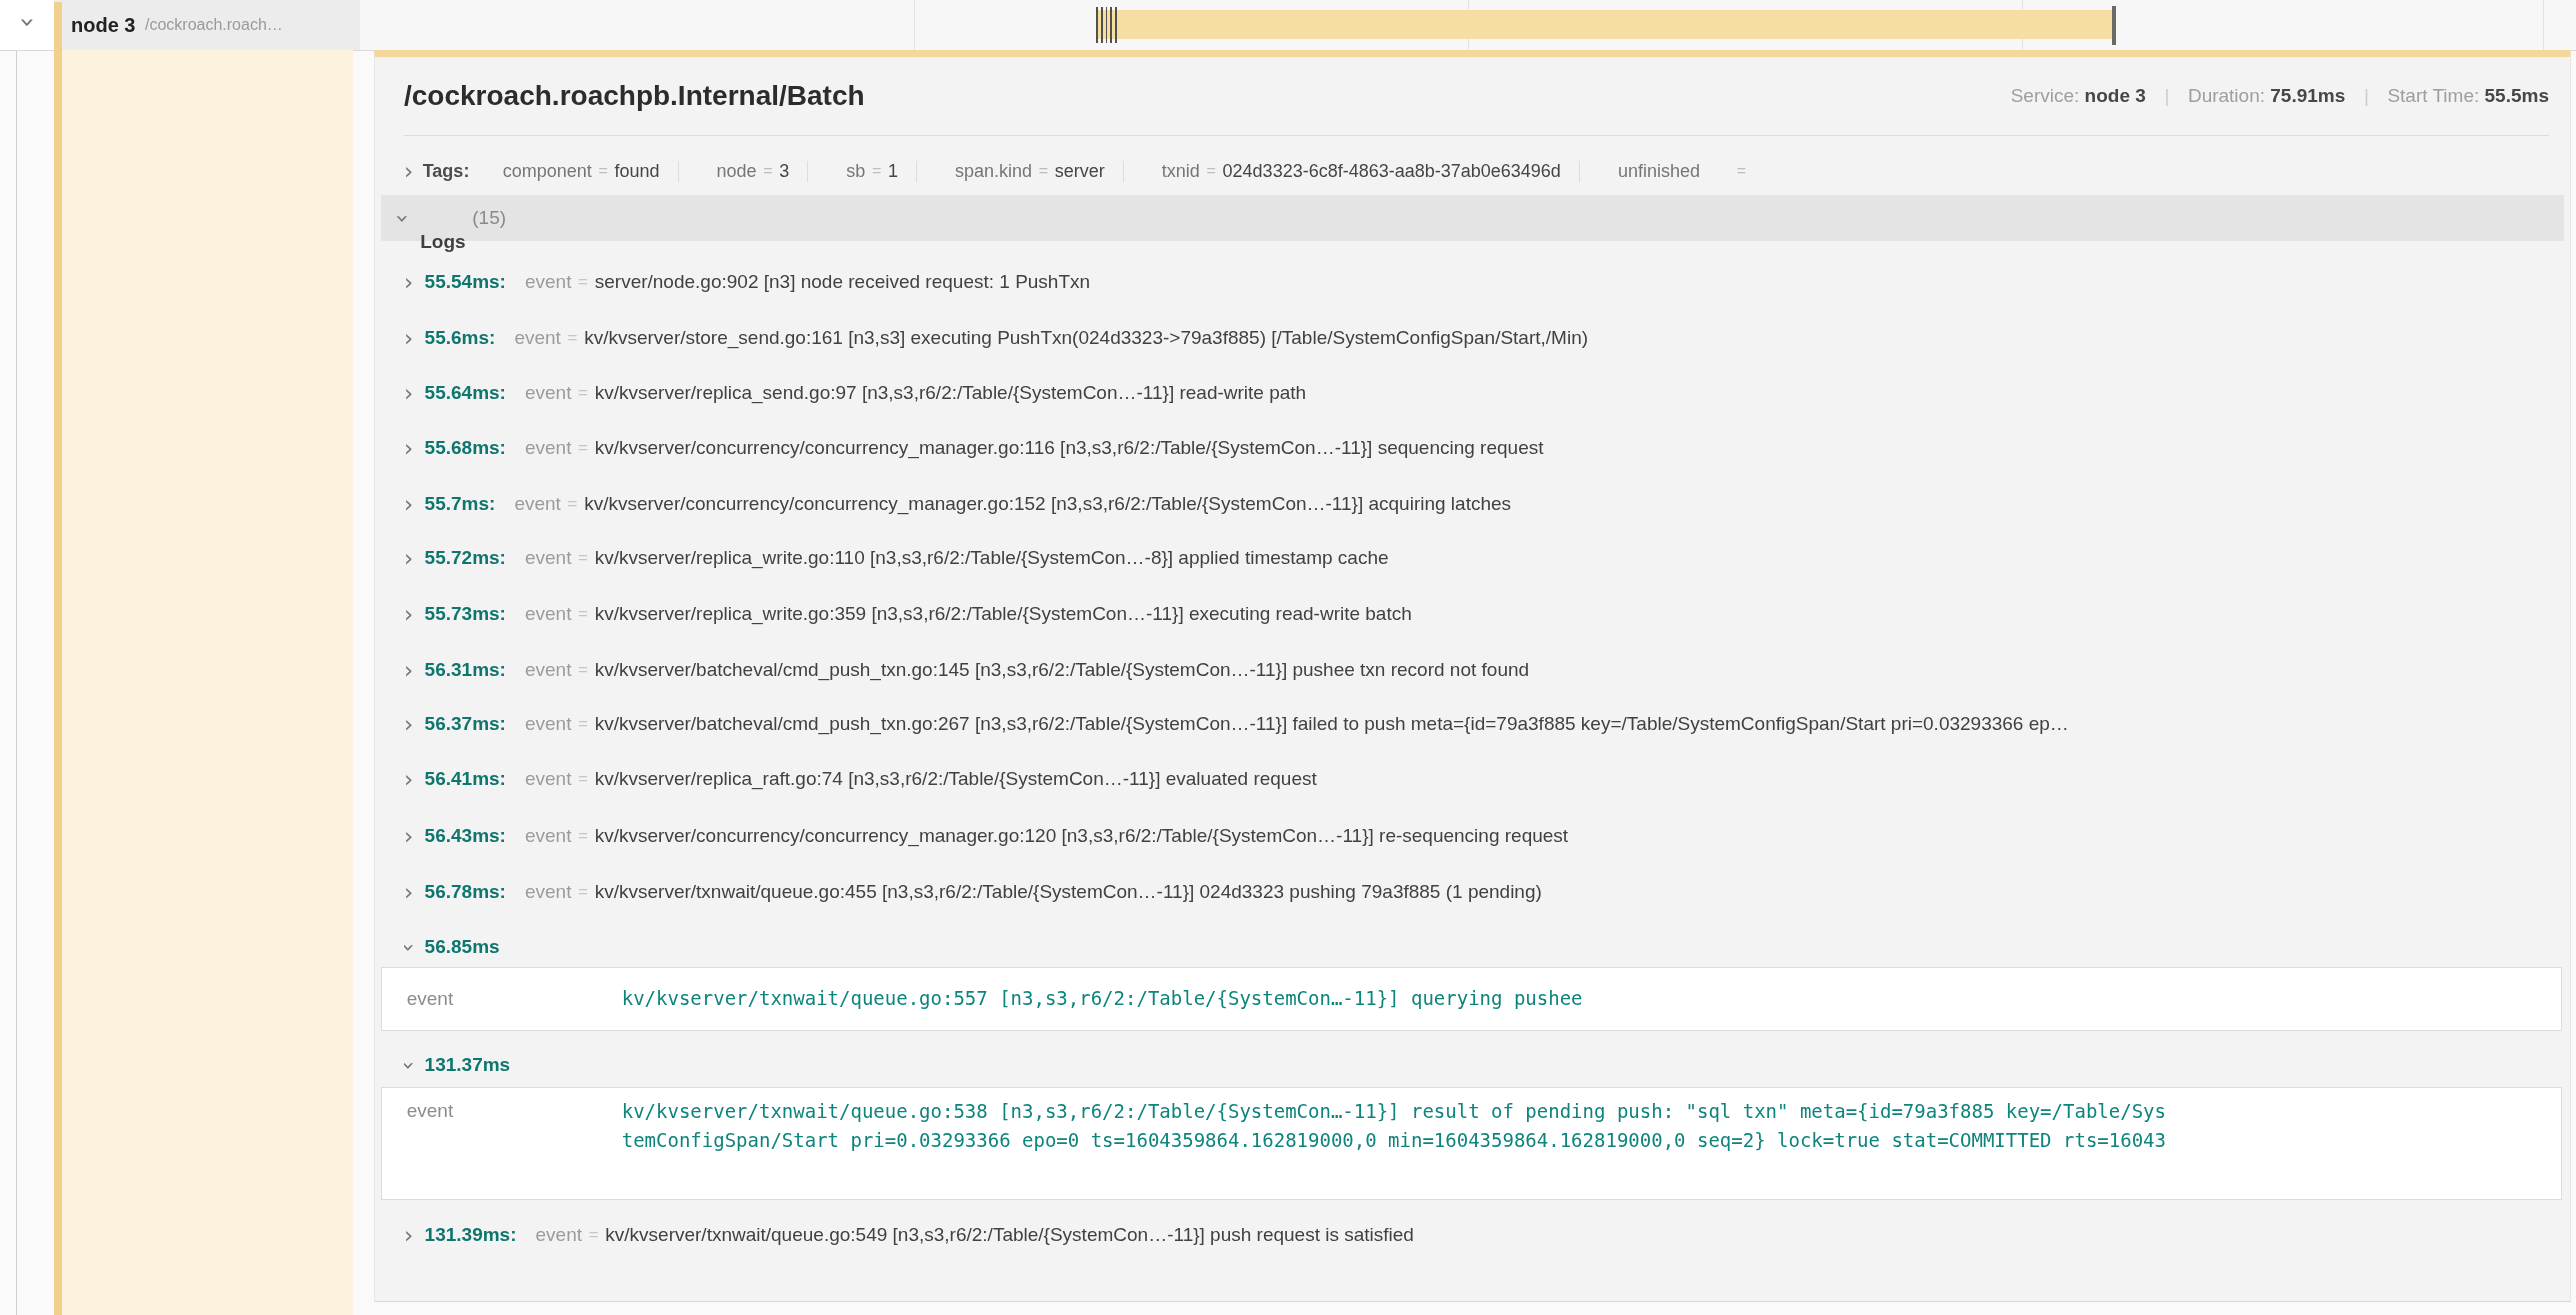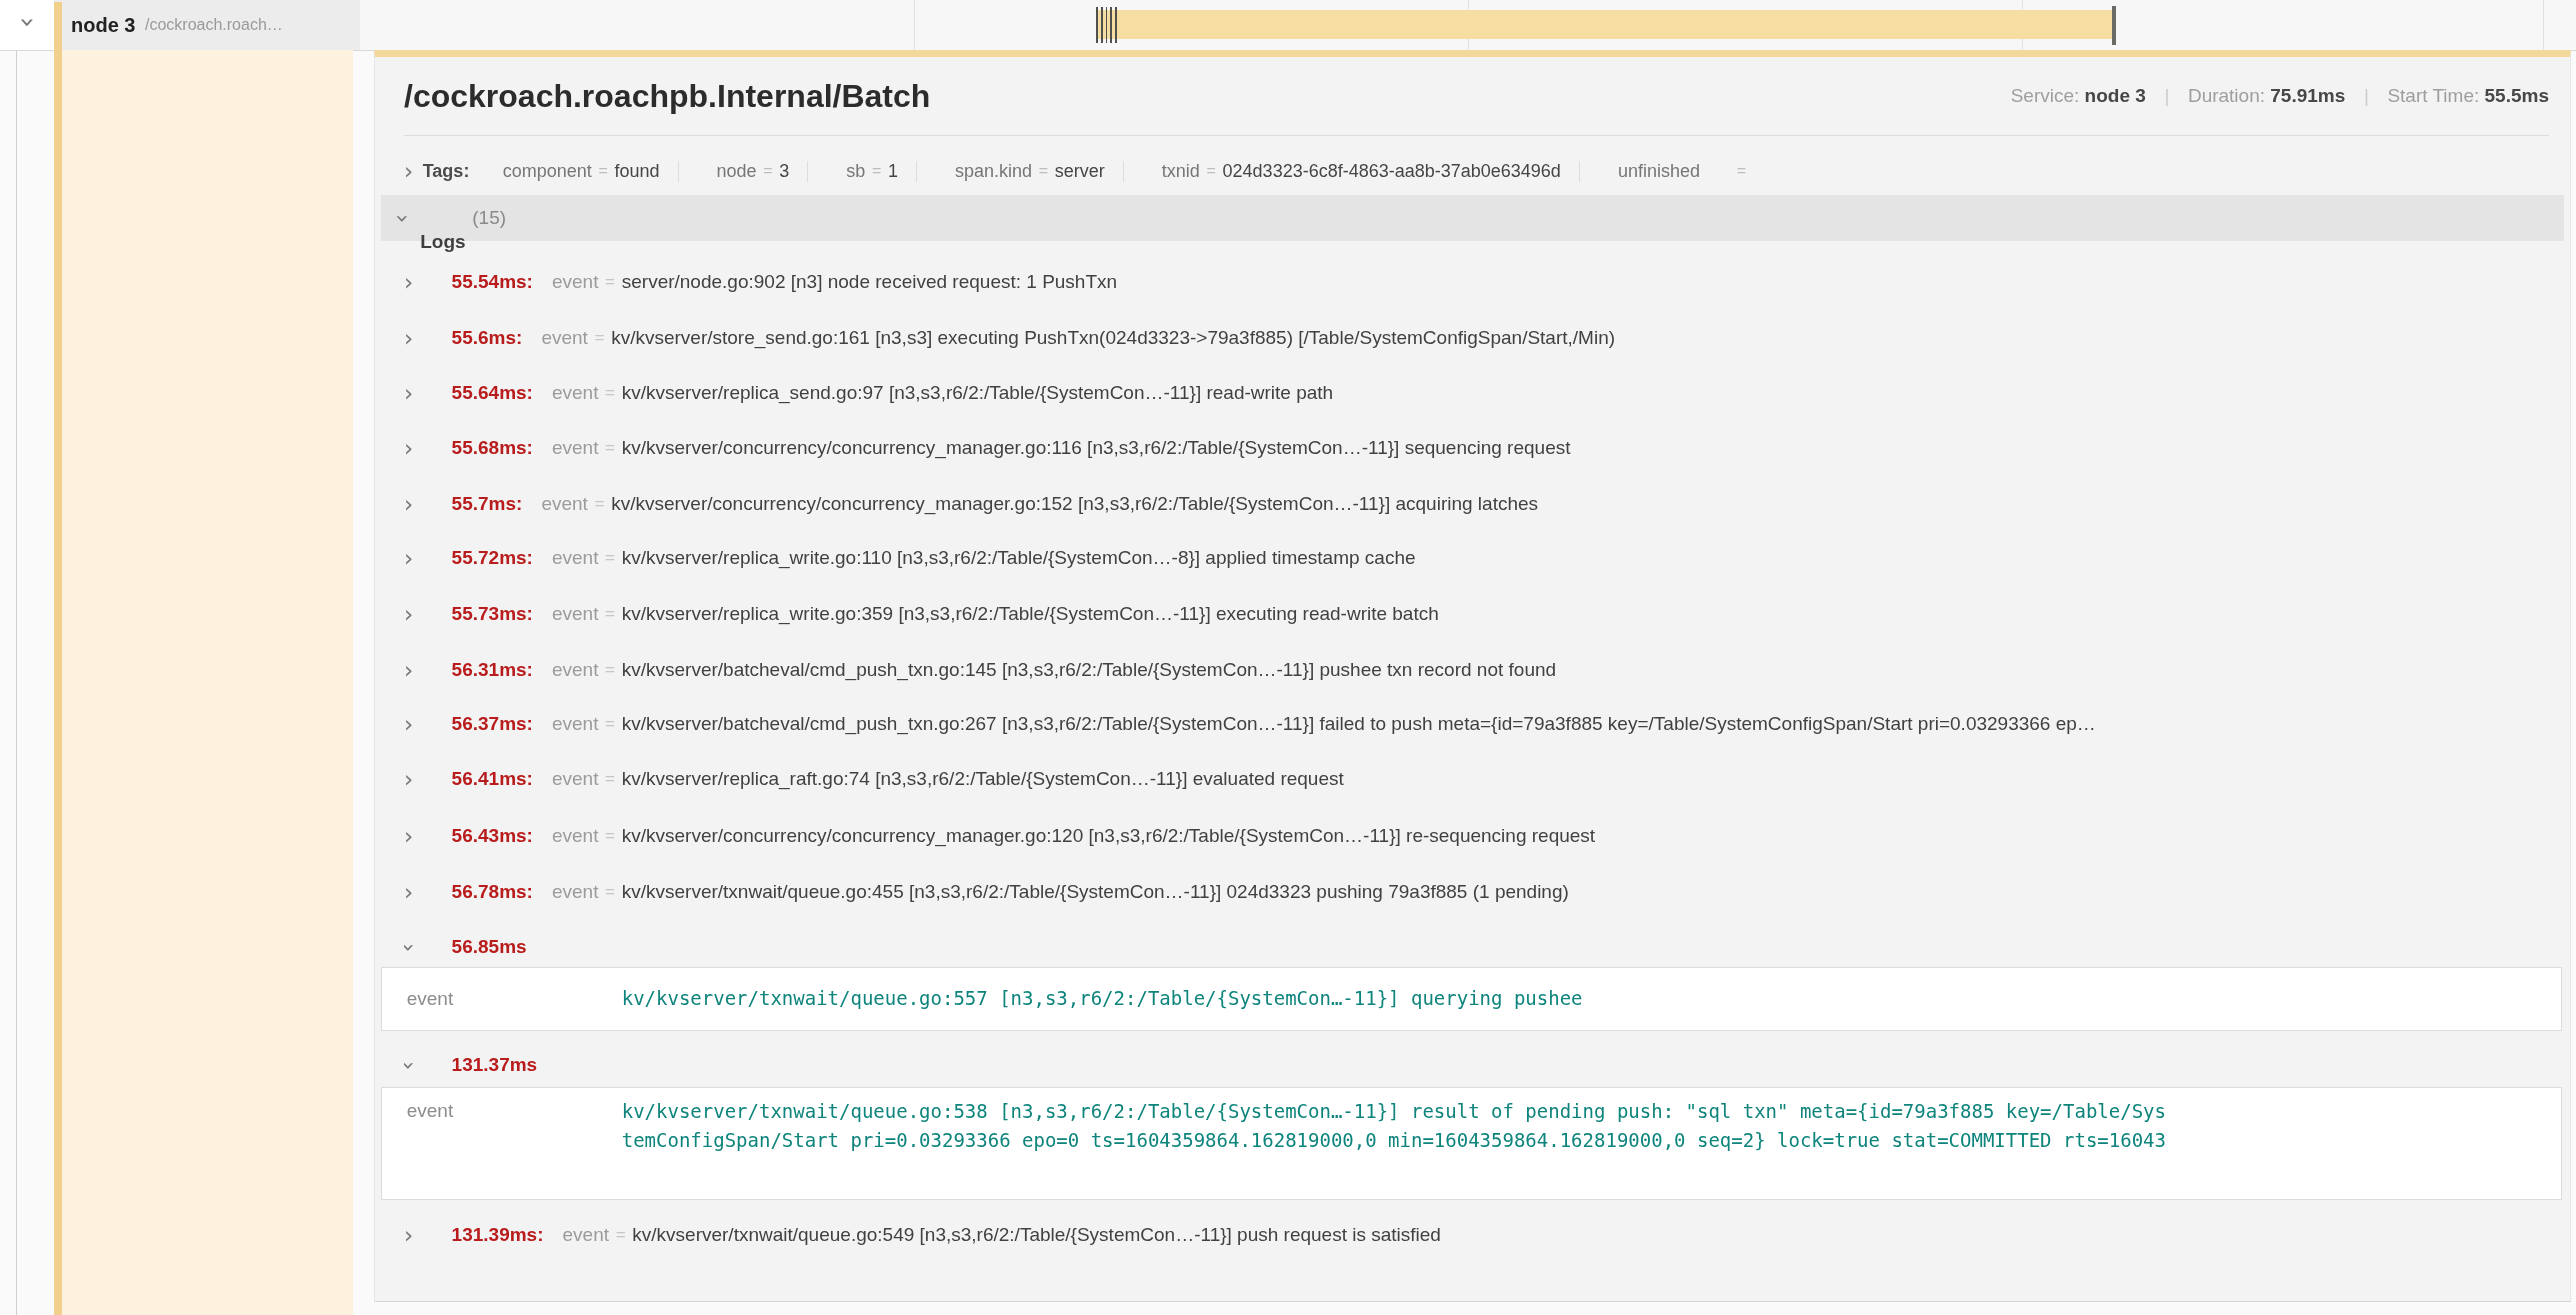--- a/index.html
+++ b/index.html
@@ -36,21 +36,21 @@
   .accent-bar{position:absolute;left:54px;top:1.9px;width:7.6px;height:1314px;background:#f0d08c;}
   .row-highlight{position:absolute;left:62px;top:50px;width:291px;height:1266px;background:#fcf2dd;}
 
   
   .panel{position:absolute;left:374px;top:50px;width:2195px;height:1244px;background:#f3f3f3;
          border-top:7.6px solid #f3d89b;border-bottom:1px solid #d6d6d6;
          border-left:1px solid #e6e6e6;border-right:1px solid #e6e6e6;}
 
   .p-header{position:absolute;left:29px;right:21px;top:0;height:78px;border-bottom:1px solid #dcdcdc;
             display:flex;align-items:center;}
-  .p-title{font-size:32px;font-weight:bold;color:#2c2c2c;flex:1;white-space:nowrap;overflow:hidden;}
+  .p-title{font-size:28px;font-weight:bold;color:#2c2c2c;flex:1;white-space:nowrap;overflow:hidden;}
   .p-meta{font-size:19px;color:#9e9e9e;white-space:nowrap;}
   .p-meta b{color:#474747;}
   .meta-sep{color:#cccccc;margin:0 13.3px;}
 
   .p-tags{position:absolute;left:29px;right:21px;top:92px;height:44px;display:flex;align-items:center;
           font-size:18px;overflow:hidden;}
   .tags-label{font-weight:bold;color:#4c4c4c;margin:0 13.3px 0 9.5px;}
   .tag{display:flex;align-items:center;padding-right:18px;margin-right:18px;
        border-right:1px solid #dddddd;white-space:nowrap;cursor:pointer;}
   .tag:last-child{border-right:none;gap:30px;}
@@ -60,21 +60,21 @@
 
   .logs-bar{position:absolute;left:5.7px;right:5.7px;top:138px;height:46px;background:#e4e4e4;
             display:flex;align-items:center;cursor:pointer;}
   .logs-bar .chev{margin-left:17px;}
   .logs-title{font-weight:bold;font-size:19px;color:#3f3f3f;margin-left:13.3px;margin-top:48px;}
   .logs-count{font-size:19px;color:#8a8a8a;margin-left:6.7px;}
 
   .log-row{position:absolute;left:29px;right:7.6px;height:32px;display:flex;align-items:center;
            white-space:nowrap;overflow:hidden;font-size:19px;cursor:pointer;}
   .log-row .chev{flex:0 0 auto;margin-right:11.4px;}
-  .lr-time{font-weight:bold;color:#b91c1c;margin-right:19px;margin-left:27px;}
+  .lr-time{font-weight:bold;color:#0f766e;margin-right:19px;}
   .lr-field{color:#9b9b9b;margin-right:6.7px;}
   .lr-eq{color:#c6c6c6;margin-right:6.7px;font-size:17px;}
   .lr-msg{color:#414141;}
   .exp-head .lr-time{margin-right:0;}
 
   .event-box{position:absolute;left:5.7px;right:7.6px;background:#ffffff;border:1px solid #dcdcdc;}
   .event-box .field{position:absolute;left:25px;font-size:19px;color:#8c8c8c;}
   .mono{font-family:"DejaVu Sans Mono","Liberation Mono",monospace;font-size:19px;
         line-height:29.6px;color:#0d847c;}
   .box-1{top:910px;height:62px;}

